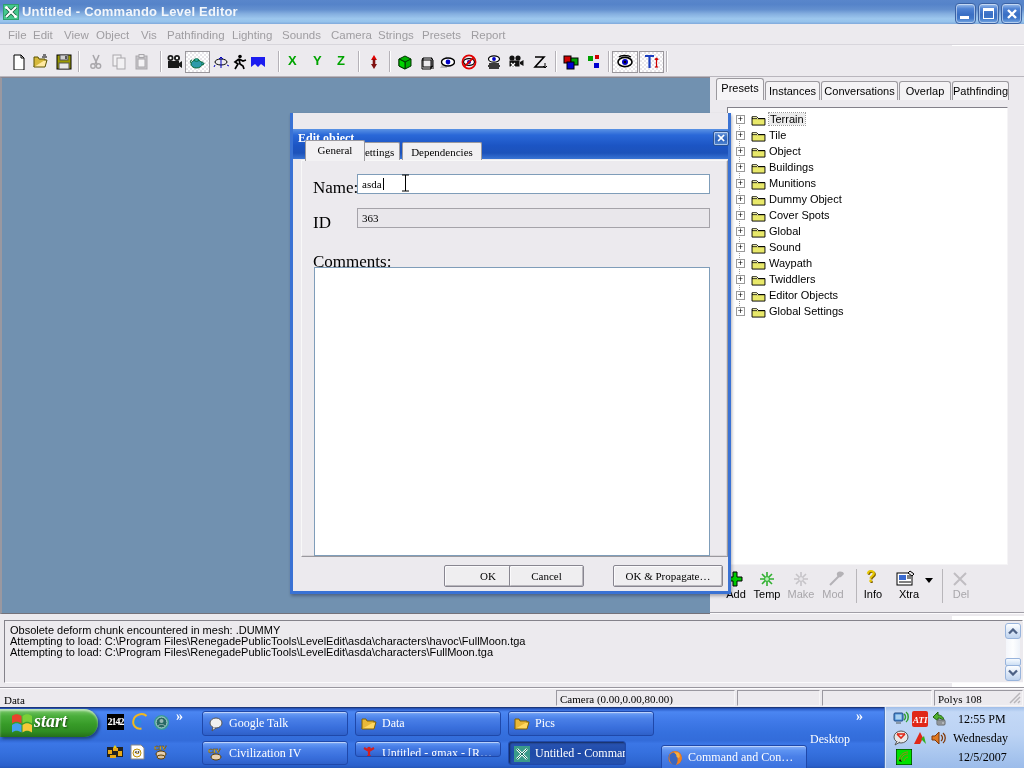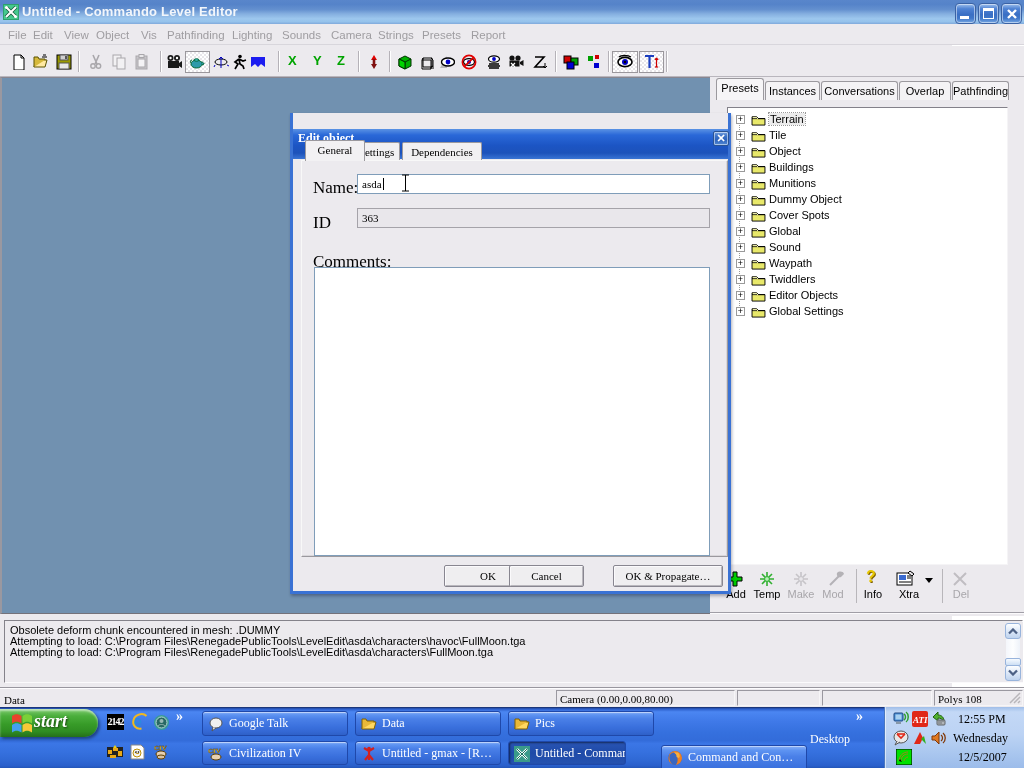--- a/index.html
+++ b/index.html
@@ -521,21 +521,21 @@
     </svg>Pics</div>
   <div class="taskbtn" style="left:661px;top:745px;width:146px;height:37px;"><svg class="tico" viewBox="0 0 16 16">
       <circle cx="8" cy="8" r="7" fill="#3a66c0"></circle>
       <path d="M8 1a7 7 0 017 7 7 7 0 01-6 6.9C11 12 12 6 7 2.5c-2 0-4 1.5-4.5 3C2 9 3 13 6 14.5A7 7 0 018 1z" fill="#f08020"></path>
       <path d="M7 2.5c2 1 3 3 2.5 4.5L12 8c1.5-2 .5-4-1-5.5z" fill="#f8b040"></path>
     </svg>Command and Con…</div>
   <div class="taskbtn" style="left:202px;top:741px;width:146px;height:24px;"><svg class="tico" viewBox="0 0 16 16">
       <text x="0" y="7" font-size="7" font-weight="bold" fill="#f0c830" stroke="#604000" stroke-width="0.3">CIV</text>
       <ellipse cx="8" cy="11" rx="5" ry="3" fill="#e8d0b0" stroke="#604000"></ellipse>
     </svg>Civilization IV</div>
-  <div class="taskbtn" style="left:355px;top:741px;width:146px;height:24px;"><svg class="tico" viewBox="0 0 16 16">
+  <div class="taskbtn" style="left:355px;top:741px;width:146px;height:16px;"><svg class="tico" viewBox="0 0 16 16">
       <path d="M8 2v12M8 5L3 2M8 5l5-3M8 9l-4 5M8 9l4 5" stroke="#d02020" stroke-width="2.2" fill="none"></path>
       <circle cx="8" cy="2.5" r="1.8" fill="#d02020"></circle>
     </svg>Untitled - gmax - [R…</div>
   <div class="taskbtn taskact" style="left:508px;top:741px;width:118px;height:24px;font-family:Liberation Serif, serif;"><svg class="tico" style="background:#3a9a8a;" viewBox="0 0 16 16">
       <path d="M3 3l10 10M13 3L3 13" stroke="#fff" stroke-width="2.4"></path>
       <path d="M3 3l10 10M13 3L3 13" stroke="#187060" stroke-width="1"></path>
     </svg>Untitled - Command…</div>
   <div class="abs" style="left:810px;top:732px;color:#fff;font-size:12px;">Desktop</div>
   <div class="abs" style="left:856px;top:709px;color:#fff;font-size:14px;font-weight:bold;">»</div>
   <div id="tray" class="abs">

